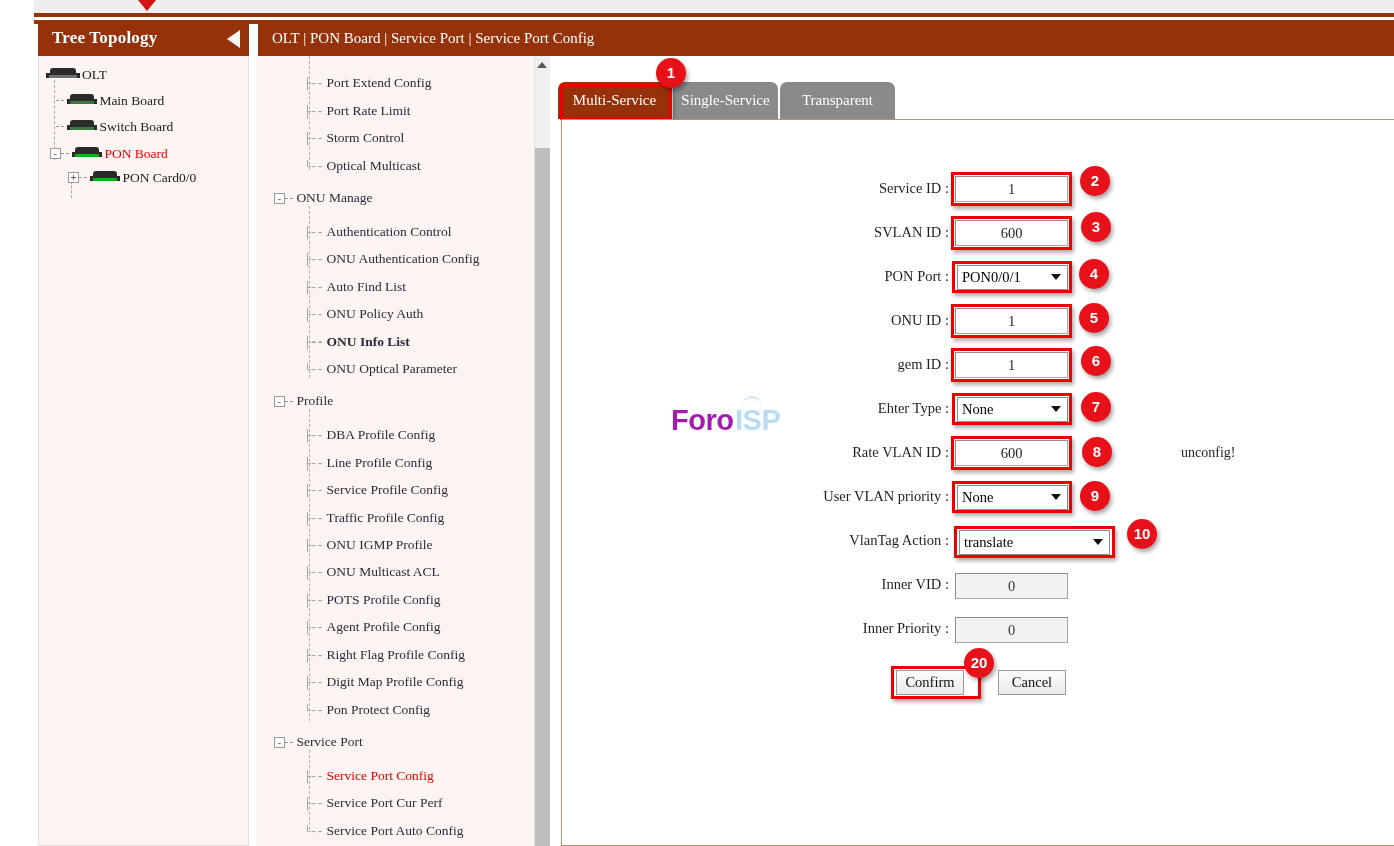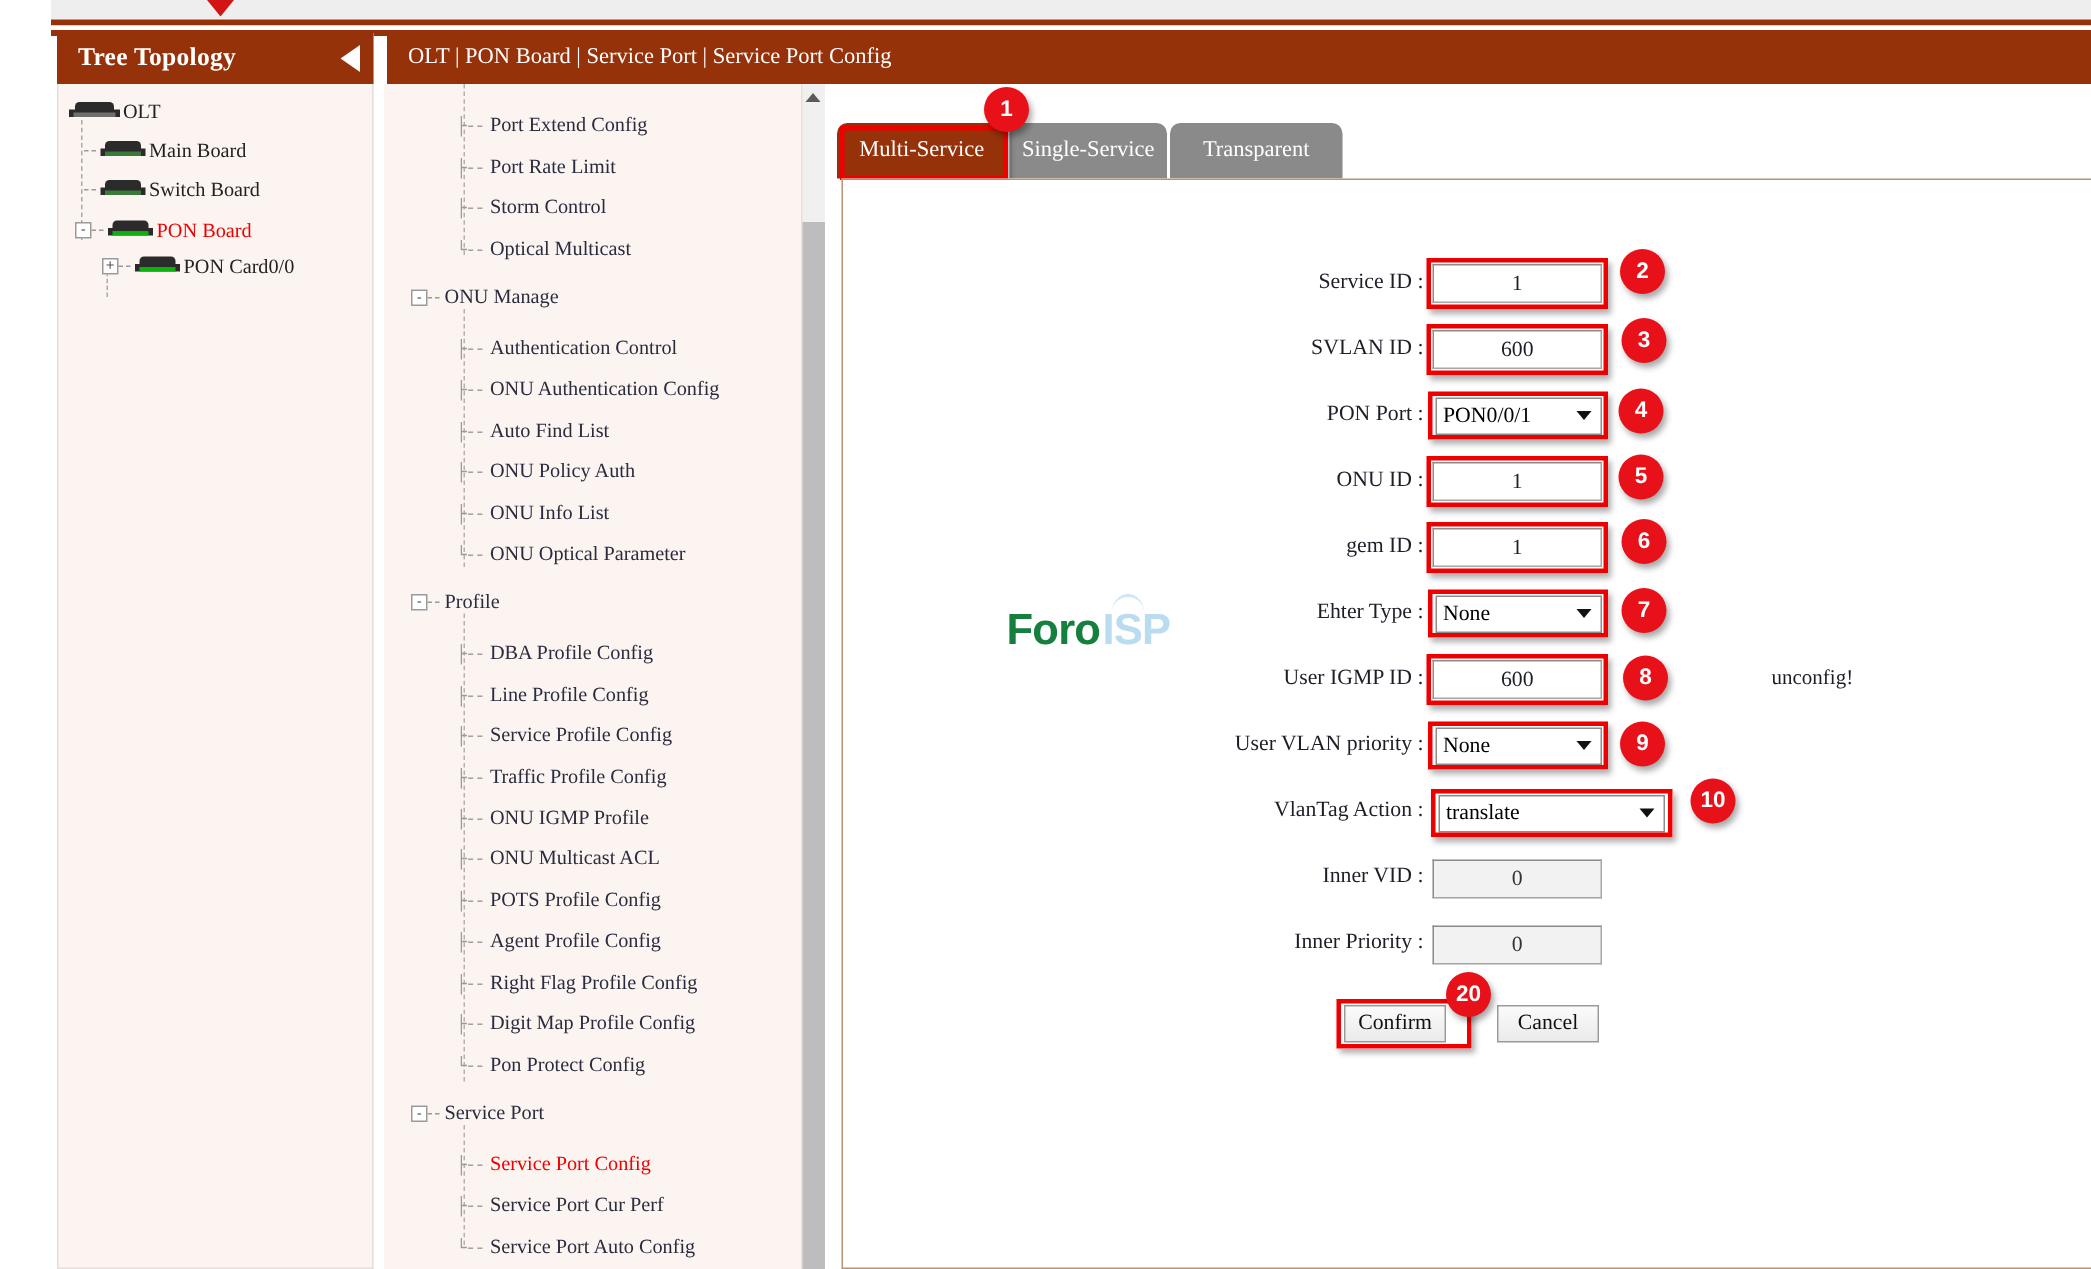--- a/index.html
+++ b/index.html
@@ -225,21 +225,21 @@
   .watermark {
     position: absolute; left: 637px; top: 396px;
     width: 124px; height: 42px;
     pointer-events: none;
   }
   .wm-foro {
     position: absolute; left: 0; top: 8px;
     font-family: "Liberation Sans", sans-serif;
     font-size: 29px;
     font-weight: bold;
-    color: #15803d;
+    color: #a21caf;
     letter-spacing: -0.5px;
   }
   .wm-isp {
     position: absolute; left: 64px; top: 8px;
     font-family: "Liberation Sans", sans-serif;
     font-size: 29px;
     font-weight: bold;
     color: #b9dcf0;
     letter-spacing: -0.5px;
   }
@@ -403,21 +403,21 @@
     <div class="menu-item" style="left:48px; top:47px;"><span class="tick">├--</span><span>Port Rate Limit</span></div>
     <div class="menu-item" style="left:48px; top:74px;"><span class="tick">├--</span><span>Storm Control</span></div>
     <div class="menu-item" style="left:48px; top:102px;"><span class="tick">└--</span><span>Optical Multicast</span></div>
 
     <div class="menu-group" style="left:18px; top:134px;"><span class="expander">-</span><span class="hline"></span> <span>ONU Manage</span></div>
 
     <div class="menu-item" style="left:48px; top:168px;"><span class="tick">├--</span><span>Authentication Control</span></div>
     <div class="menu-item" style="left:48px; top:195px;"><span class="tick">├--</span><span>ONU Authentication Config</span></div>
     <div class="menu-item" style="left:48px; top:223px;"><span class="tick">├--</span><span>Auto Find List</span></div>
     <div class="menu-item" style="left:48px; top:250px;"><span class="tick">├--</span><span>ONU Policy Auth</span></div>
-    <div class="menu-item" style="left:48px; top:278px;"><span class="tick">├--</span><span>ONU Info List</span></div>
+    <div class="menu-item" style="left:48px; top:278px;font-weight:bold;"><span class="tick">├--</span><span>ONU Info List</span></div>
     <div class="menu-item" style="left:48px; top:305px;"><span class="tick">└--</span><span>ONU Optical Parameter</span></div>
 
     <div class="menu-group" style="left:18px; top:337px;"><span class="expander">-</span><span class="hline"></span> <span>Profile</span></div>
 
     <div class="menu-item" style="left:48px; top:371px;"><span class="tick">├--</span><span>DBA Profile Config</span></div>
     <div class="menu-item" style="left:48px; top:399px;"><span class="tick">├--</span><span>Line Profile Config</span></div>
     <div class="menu-item" style="left:48px; top:426px;"><span class="tick">├--</span><span>Service Profile Config</span></div>
     <div class="menu-item" style="left:48px; top:454px;"><span class="tick">├--</span><span>Traffic Profile Config</span></div>
     <div class="menu-item" style="left:48px; top:481px;"><span class="tick">├--</span><span>ONU IGMP Profile</span></div>
     <div class="menu-item" style="left:48px; top:508px;"><span class="tick">├--</span><span>ONU Multicast ACL</span></div>
@@ -492,21 +492,21 @@
   <div class="badge" style="left:1047px; top:346px;">6</div>
 
   <div class="frow" style="left:700px; top:396px; width:215px;">
     <div class="flabel"><span>Ehter Type</span>&nbsp;<span>:</span></div>
   </div>
   <div class="fselect" style="left:923px; top:397px; width:111px;"><span>None</span><span class="caret"></span></div>
   <div class="anno-box" style="left:918px; top:393px; width:120px; height:32px;"></div>
   <div class="badge" style="left:1047px; top:392px;">7</div>
 
   <div class="frow" style="left:700px; top:440px; width:215px;">
-    <div class="flabel"><span>User IGMP ID</span>&nbsp;<span>:</span></div>
+    <div class="flabel"><span>Rate VLAN ID</span>&nbsp;<span>:</span></div>
   </div>
   <div class="finput" style="left:921px; top:440px; width:113px;">600</div>
   <div class="hint-text" style="left:1147px; top:445px;">unconfig!</div>
   <div class="anno-box" style="left:917px; top:436px; width:121px; height:34px;"></div>
   <div class="badge" style="left:1048px; top:437px;">8</div>
 
   <div class="frow" style="left:700px; top:484px; width:215px;">
     <div class="flabel"><span>User VLAN priority</span>&nbsp;<span>:</span></div>
   </div>
   <div class="fselect" style="left:923px; top:485px; width:111px;"><span>None</span><span class="caret"></span></div>

